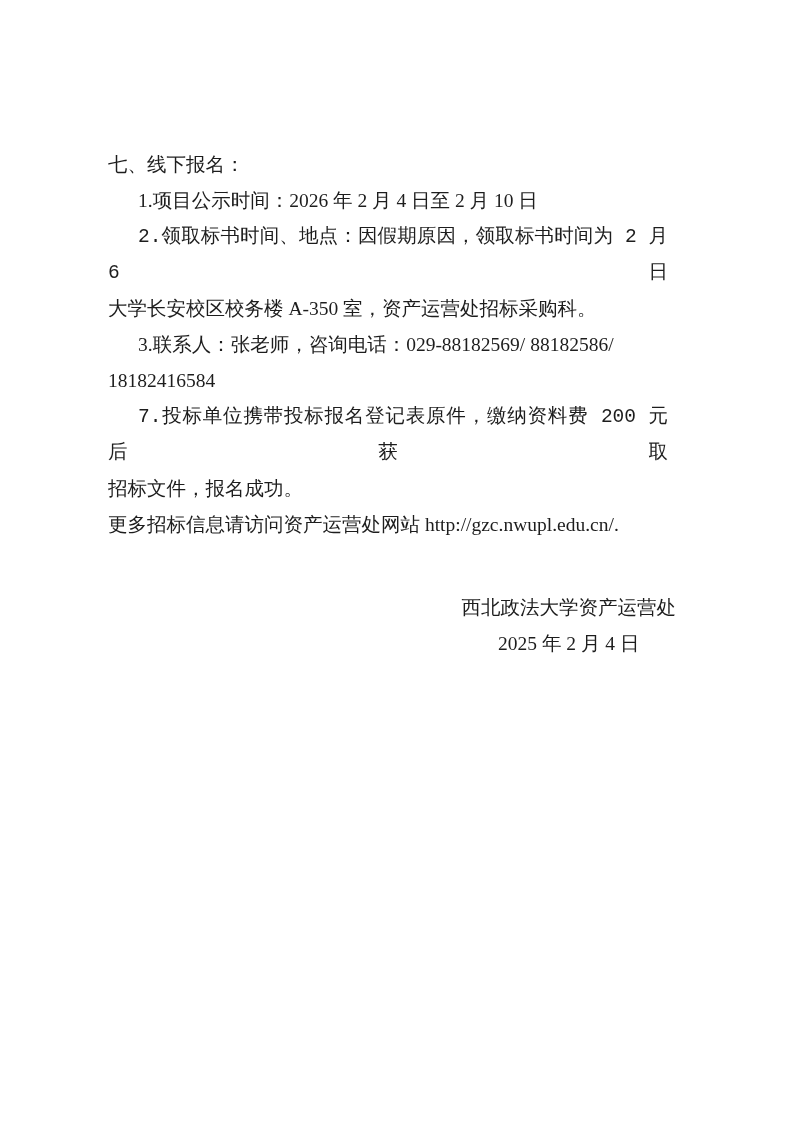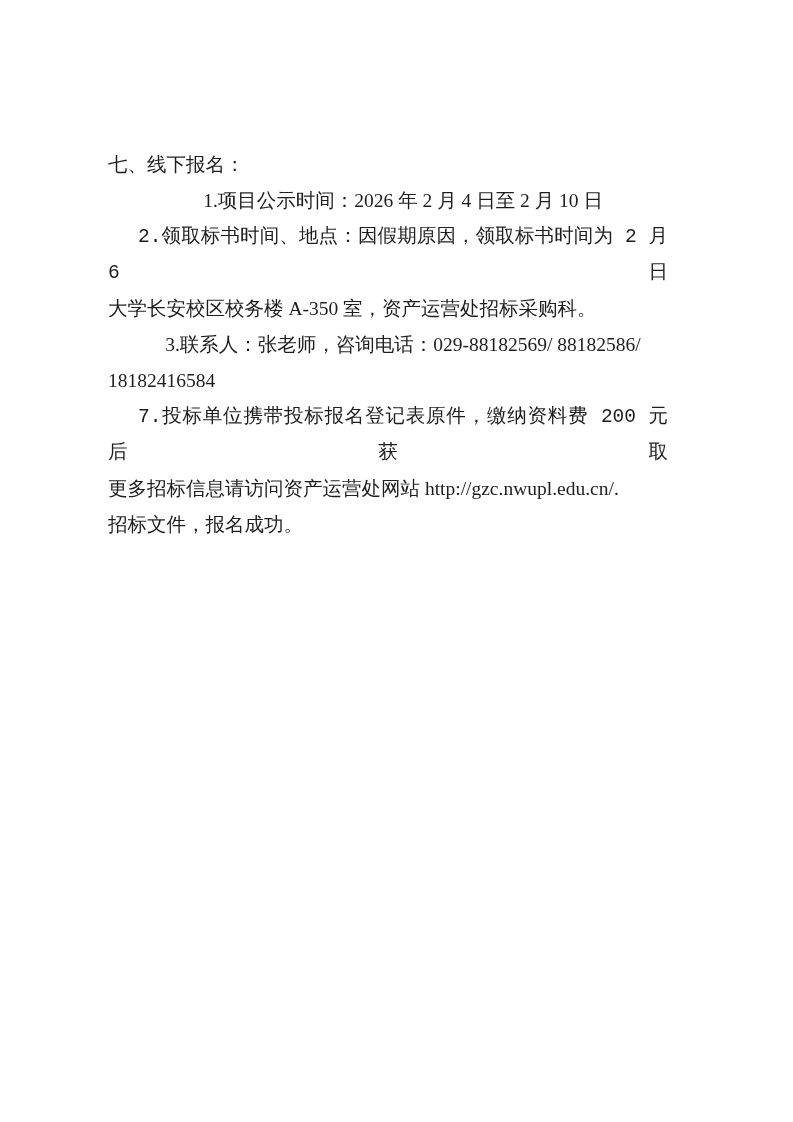--- a/index.html
+++ b/index.html
@@ -19,21 +19,20 @@
     line-height: 36px;
     color: #1d1d1d;
     overflow: hidden;
   }
   .body-text .line {
     white-space: pre-wrap;
     text-align: left;
   }
   .line.indent {
     text-indent: 30px;
-    text-align: center;
   }
   .line.justify {
     text-align: justify;
     text-align-last: justify;
     text-justify: inter-character;
     font-family: Liberation Mono, monospace;
   }
   .signature {
     margin-top: 47px;
     margin-left: auto;
@@ -50,16 +49,20 @@
 
 <div class="page">
   <div class="body-text">
     <div class="line heading">七、线下报名：</div>
     <div class="line indent">1.项目公示时间：2026 年 2 月 4 日至 2 月 10 日</div>
     <div class="line indent justify">2.领取标书时间、地点：因假期原因，领取标书时间为 2 月 6 日</div>
     <div class="line">大学长安校区校务楼 A-350 室，资产运营处招标采购科。</div>
     <div class="line indent">3.联系人：张老师，咨询电话：029-88182569/ 88182586/</div>
     <div class="line">18182416584</div>
     <div class="line indent justify">7.投标单位携带投标报名登记表原件，缴纳资料费 200 元后获取</div>
+    <div class="line">招标文件，报名成功。</div>
     <div class="line">更多招标信息请访问资产运营处网站 http://gzc.nwupl.edu.cn/.</div>
-    <div class="line">招标文件，报名成功。</div>
+  </div>
+  <div class="signature">
+    <div class="sig-line">西北政法大学资产运营处</div>
+    <div class="sig-line">2025 年 2 月 4 日</div>
   </div>
 </div>
 
 </body></html>

